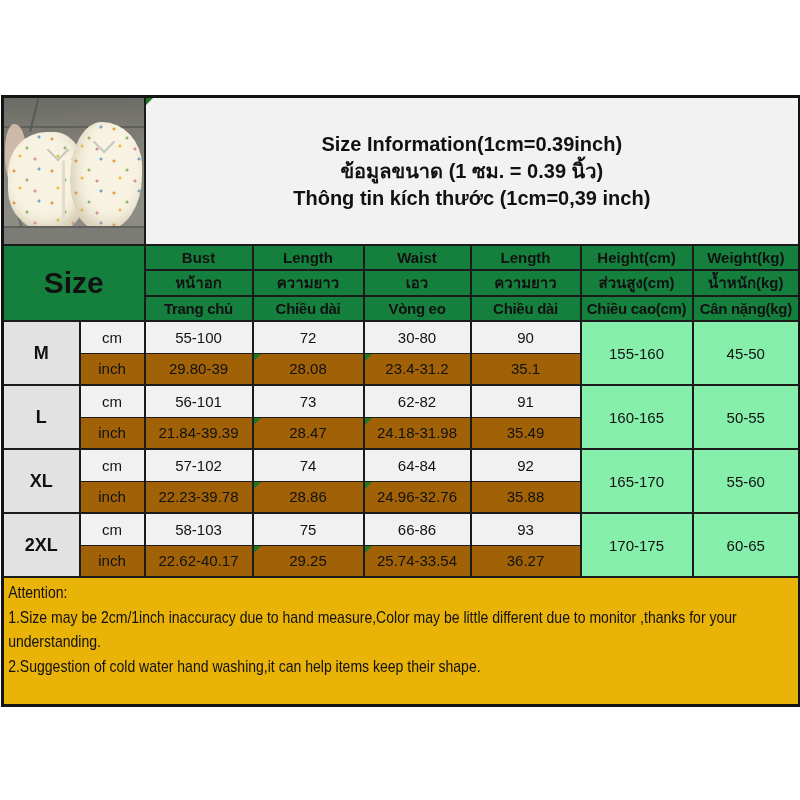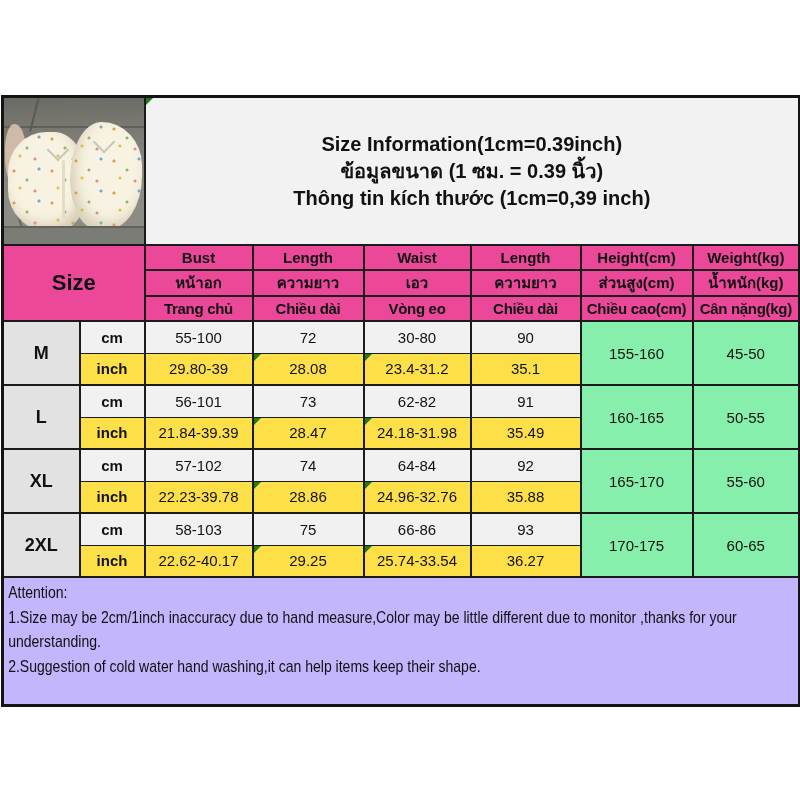--- a/index.html
+++ b/index.html
@@ -39,32 +39,32 @@
   .collar-right{left:92px;top:36px;}
   .fold-line{position:absolute;z-index:3;left:58px;top:62px;width:3px;height:58px;background:#e4dcc6;border-radius:3px;}
   .title-cell{background:#f2f2f2;position:relative;}
   .title-line{font-weight:bold;font-size:20px;line-height:27px;}
   
   .flag-cell{position:relative;}
   .flag-tri{position:absolute;top:0;left:0;width:0;height:0;
     border-top:7px solid #217821;border-right:7px solid transparent;}
   
   .r-h{height:25px;}
-  .hdr td{background:#ec4899;font-weight:bold;}
+  .hdr td{background:#15803d;font-weight:bold;}
   .hdr-vi td{letter-spacing:-0.3px;margin-left:10px;}
-  .size-big{background:#e2e2e2;font-weight:bold;font-size:22px;}
+  .size-big{background:#e2e2e2;font-weight:bold;font-size:30px;}
   
   .r-d{height:32px;}
   .size-cell{background:#e2e2e2 !important;font-weight:bold;font-size:18px;}
-  .unit{font-weight:bold;}
+  .unit{font-weight:normal;}
   .cm-row td{background:#f1f1f1;border-bottom-width:1px;}
-  .inch-row td{background:#fde047;border-top-width:1px;}
+  .inch-row td{background:#a16207;border-top-width:1px;}
   .cm-row td.rowspan2{border-bottom-width:2px;background:#86efac;}
   
-  .attn-cell{height:126px;background:#c4b5fd;vertical-align:top;text-align:left;}
+  .attn-cell{height:126px;background:#eab308;vertical-align:top;text-align:left;}
   .attn-inner{padding:3px 10px 0 5px;width:958px;transform:scaleX(0.825);transform-origin:0 0;
     font-size:17px;line-height:24.5px;}
 </style>
 </head>
 <body>
 
 <div class="sheet">
 <table>
   <colgroup>
     <col style="width:77px">

